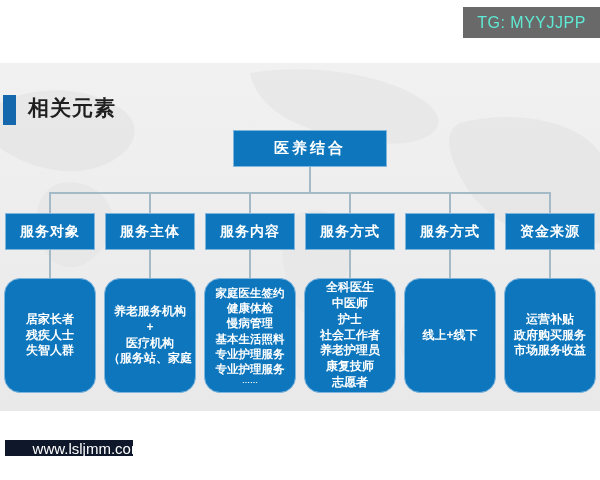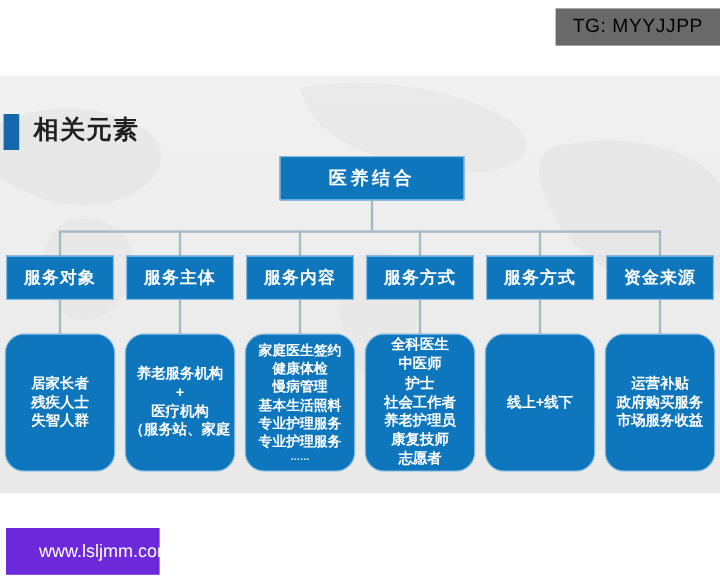--- a/index.html
+++ b/index.html
@@ -6,21 +6,21 @@
   html,body { width:600px; height:480px; }
   body {
     font-family:"Liberation Sans","DejaVu Sans",sans-serif;
     background:#ffffff; position:relative; overflow:hidden;
   }
   .page { position:absolute; inset:0; }
 
   
   .badge {
     position:absolute; left:463px; top:7px; width:137px; height:31px;
-    background:#696969; color:#000000; font-size:16px; letter-spacing:0.5px;
+    background:#696969; color:#5eead4; font-size:16px; letter-spacing:0.5px;
     display:flex; align-items:center; justify-content:center;
   }
 
   
   .slide {
     position:absolute; left:0; top:63px; width:600px; height:348px;
     background:linear-gradient(#f1f1f1,#e9e9e9); overflow:hidden;
   }
   .map { position:absolute; inset:0; width:100%; height:100%; opacity:0.55; }
 
@@ -58,22 +58,22 @@
   .detail-box {
     position:absolute; left:4px; top:65px; width:92px; height:115px;
     border-radius:16px; font-size:12px; line-height:1.32;
     flex-direction:column; padding:4px 2px;
   }
   .detail-box div { width:100%; }
   .detail-box div:last-child:not(:first-child).tiny { font-size:8px; line-height:1; }
 
   
   .footer {
-    position:absolute; left:5px; top:440px; width:128px; height:39px;
-    background:#6d28d9; color:#ffffff; font-size:15px;
+    position:absolute; left:5px; top:440px; width:128px; height:16px;
+    background:#0f172a; color:#ffffff; font-size:15px;
     display:flex; align-items:center; justify-content:center;padding-left:38px;
   }
 </style>
 </head>
 <body>
 
 <div class="page">
 
   <div class="badge">TG: MYYJJPP</div>
 

